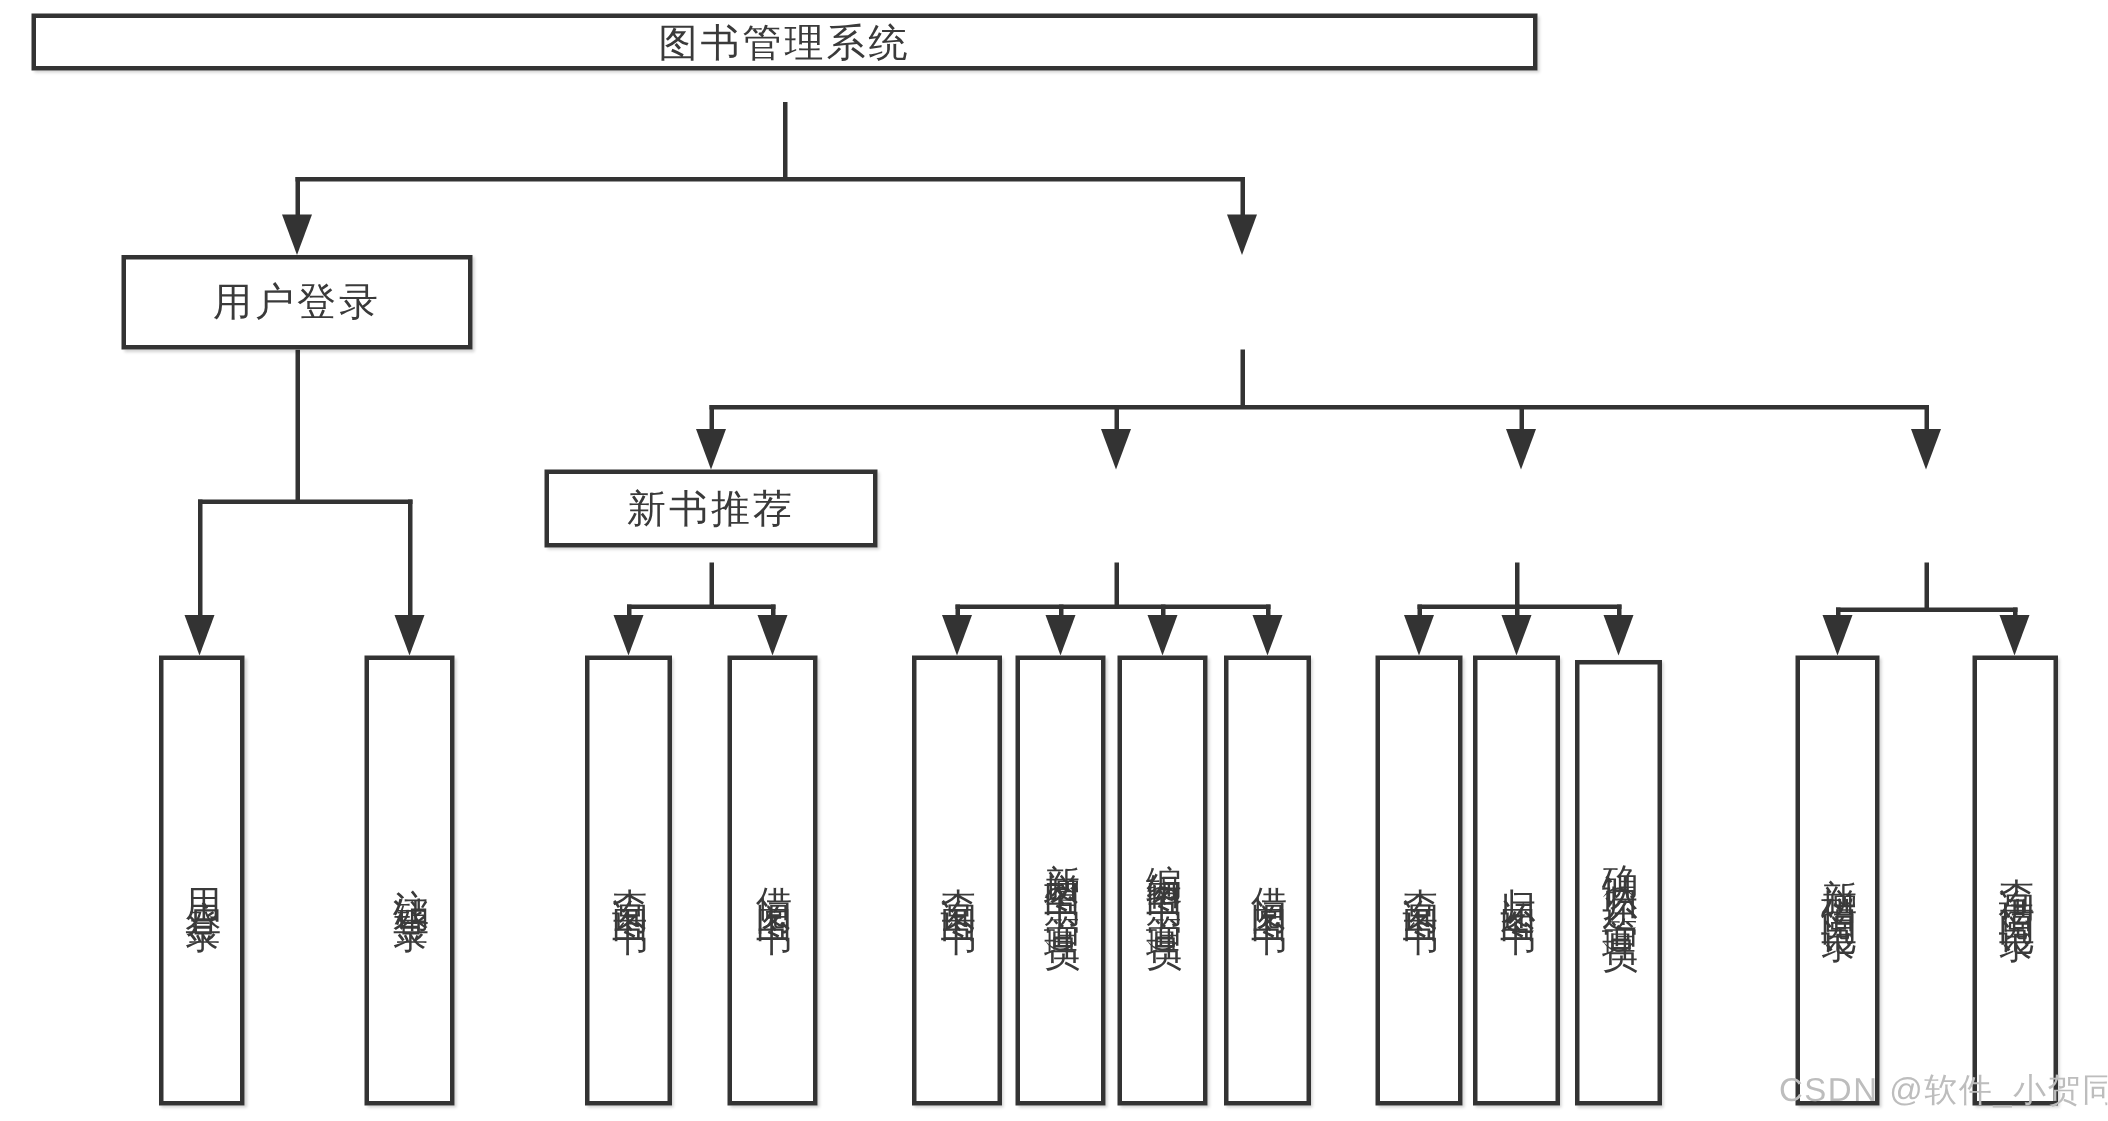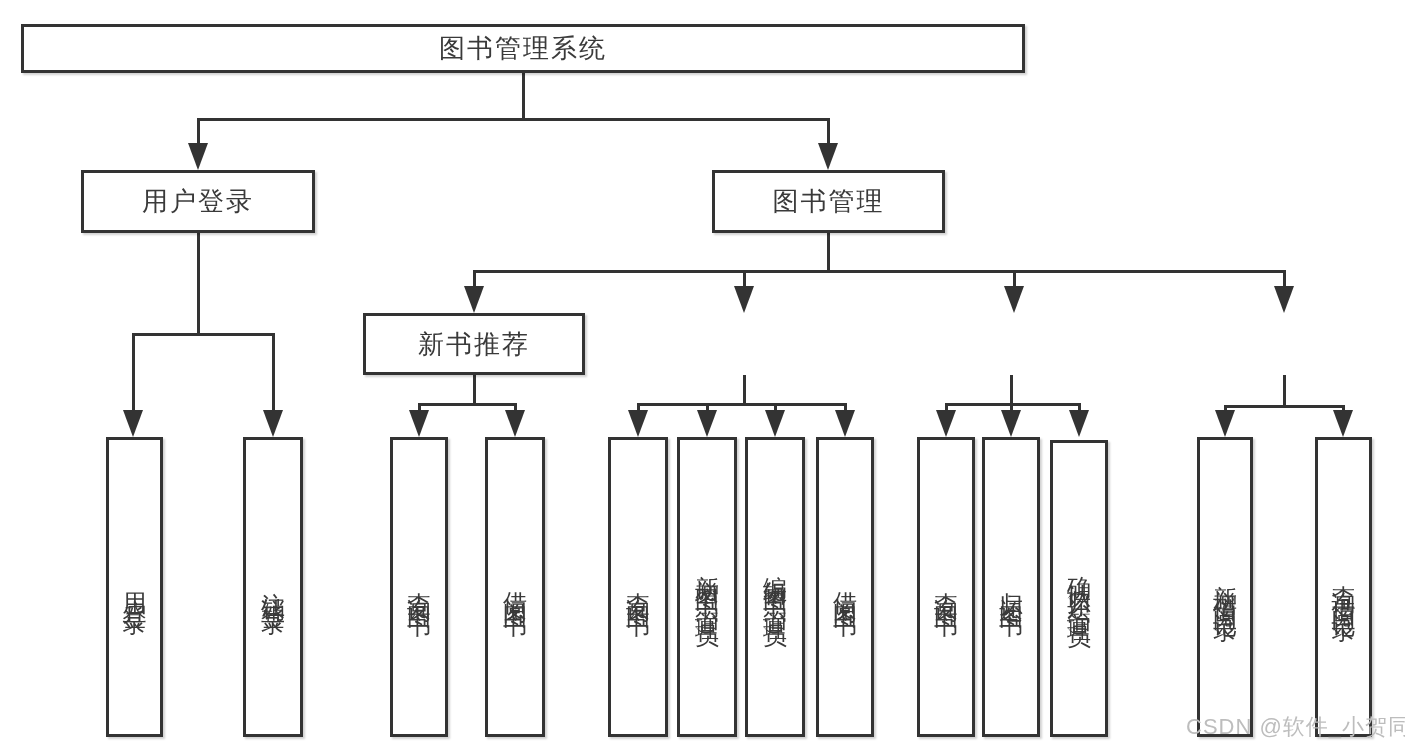--- a/index.html
+++ b/index.html
@@ -86,26 +86,25 @@
   <div class="vline" style="left:1078px;top:403px;height:8px;"></div>
   <div class="arrow" style="left:1069px;top:410px;"></div>
 
   <div class="vline" style="left:1283px;top:375px;height:32px;"></div>
   <div class="hline" style="left:1224px;top:405px;width:121px;"></div>
   <div class="vline" style="left:1224px;top:405px;height:6px;"></div>
   <div class="arrow" style="left:1215px;top:410px;"></div>
   <div class="vline" style="left:1342px;top:405px;height:6px;"></div>
   <div class="arrow" style="left:1333px;top:410px;"></div>
 
-  <div class="node h" style="left:21px;top:24px;width:1004px;height:49px;">图书管理系统</div>
+  <div class="node h" style="left:21px;top:9px;width:1004px;height:38px;">图书管理系统</div>
 
   <div class="node h" style="left:81px;top:170px;width:234px;height:63px;">用户登录</div>
-  <div class="node h" style="left:712px;top:170px;width:233px;height:63px;">图书管理</div>
 
-  <div class="node h" style="left:363px;top:313px;width:222px;height:62px;">新书推荐</div>
+  <div class="node h" style="left:363px;top:313px;width:222px;height:52px;">新书推荐</div>
 
   <div class="node v" style="left:106px;top:437px;width:57px;height:300px;">用户登录</div>
   <div class="node v" style="left:243px;top:437px;width:60px;height:300px;">注销登录</div>
 
   <div class="node v" style="left:390px;top:437px;width:58px;height:300px;">查询图书</div>
   <div class="node v" style="left:485px;top:437px;width:60px;height:300px;">借阅图书</div>
 
   <div class="node v" style="left:608px;top:437px;width:60px;height:300px;">查询图书</div>
   <div class="node v" style="left:677px;top:437px;width:60px;height:300px;">新增图书（管理员）</div>
   <div class="node v" style="left:745px;top:437px;width:60px;height:300px;">编辑图书（管理员）</div>

